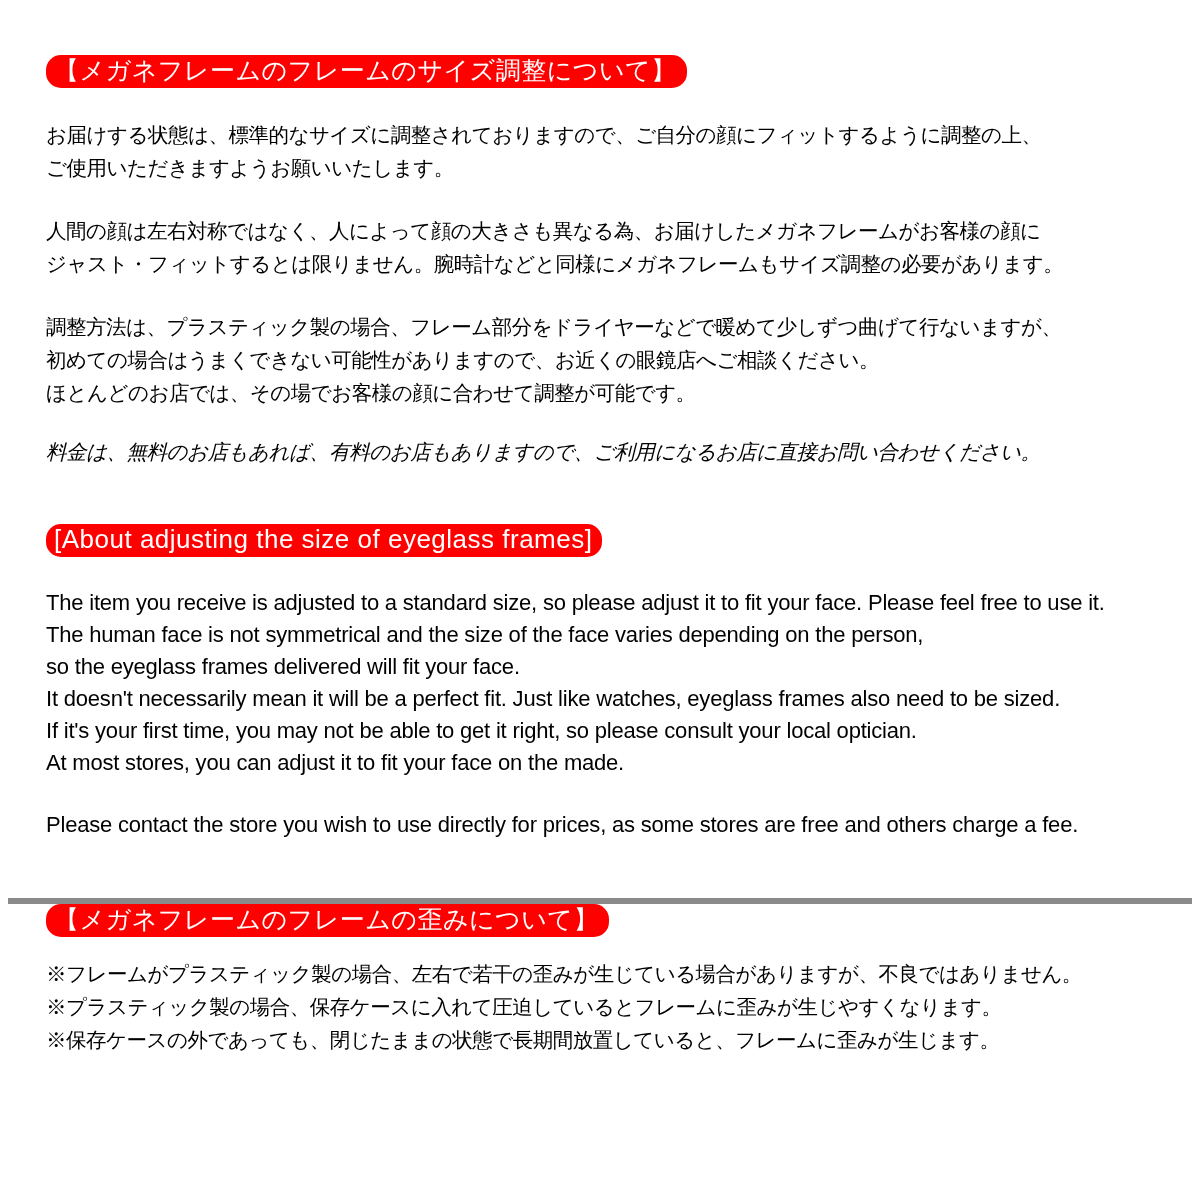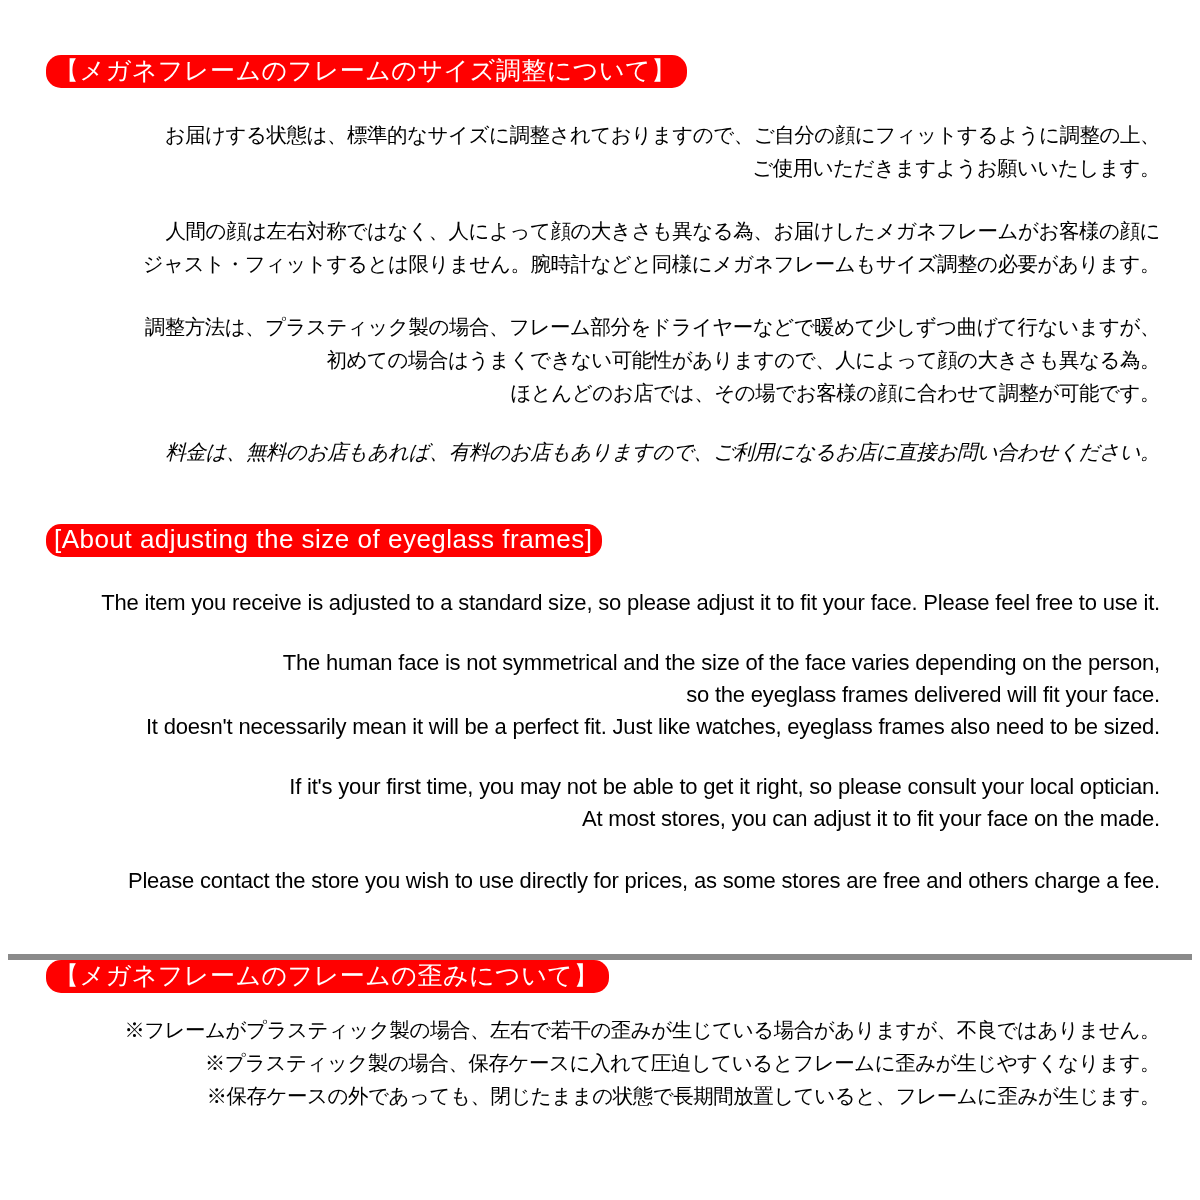--- a/index.html
+++ b/index.html
@@ -39,38 +39,37 @@
     line-height:27px;
     letter-spacing:0.5px;
   }
   .banner.en{
     font-size:26px;
     line-height:27px;
     letter-spacing:0.5px;
   }
   .para{
     margin:0;
-    text-align:right;
   }
   .para .line{
     display:block;
     white-space:nowrap;
   }
   .jp-body{
     font-size:20.5px;
     line-height:33px;
     letter-spacing:-0.5px;
   }
   .en-body{
     font-size:22px;
     line-height:32px;
     letter-spacing:-0.2px;
   }
   .mt30{margin-top:30px;}
-  .mt28{margin-top:28px;}
+  .mt28{}
   .mt26{margin-top:26px;font-style:italic;}
   .mt22{margin-top:20px;}
   .banner-size-en{margin-top:56px;}
   .banner-dist-ja{}
   .divider{
     margin:57px 0 0 -38px;
     width:1184px;
     height:6px;
     background:var(--divider);
     border:0;
@@ -89,21 +88,21 @@
       <span class="line">ご使用いただきますようお願いいたします。</span>
     </p>
 
     <p class="para jp-body mt30">
       <span class="line">人間の顔は左右対称ではなく、人によって顔の大きさも異なる為、お届けしたメガネフレームがお客様の顔に</span>
       <span class="line">ジャスト・フィットするとは限りません。腕時計などと同様にメガネフレームもサイズ調整の必要があります。</span>
     </p>
 
     <p class="para jp-body mt30">
       <span class="line">調整方法は、プラスティック製の場合、フレーム部分をドライヤーなどで暖めて少しずつ曲げて行ないますが、</span>
-      <span class="line">初めての場合はうまくできない可能性がありますので、人によって顔の大きさも異なる為。</span>
+      <span class="line">初めての場合はうまくできない可能性がありますので、お近くの眼鏡店へご相談ください。</span>
       <span class="line">ほとんどのお店では、その場でお客様の顔に合わせて調整が可能です。</span>
     </p>
 
     <p class="para jp-body mt26">
       <span class="line">料金は、無料のお店もあれば、有料のお店もありますので、ご利用になるお店に直接お問い合わせください。</span>
     </p>
   </section>
 
   <section>
     <h2 class="banner en banner-size-en">[About adjusting the size of eyeglass frames]</h2>

